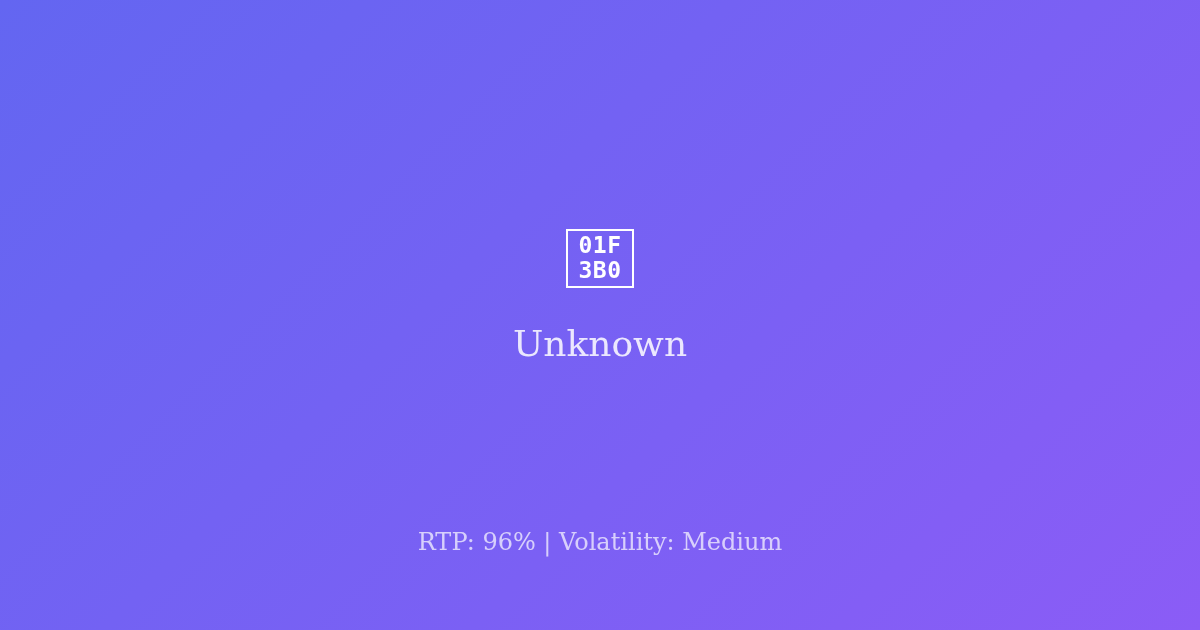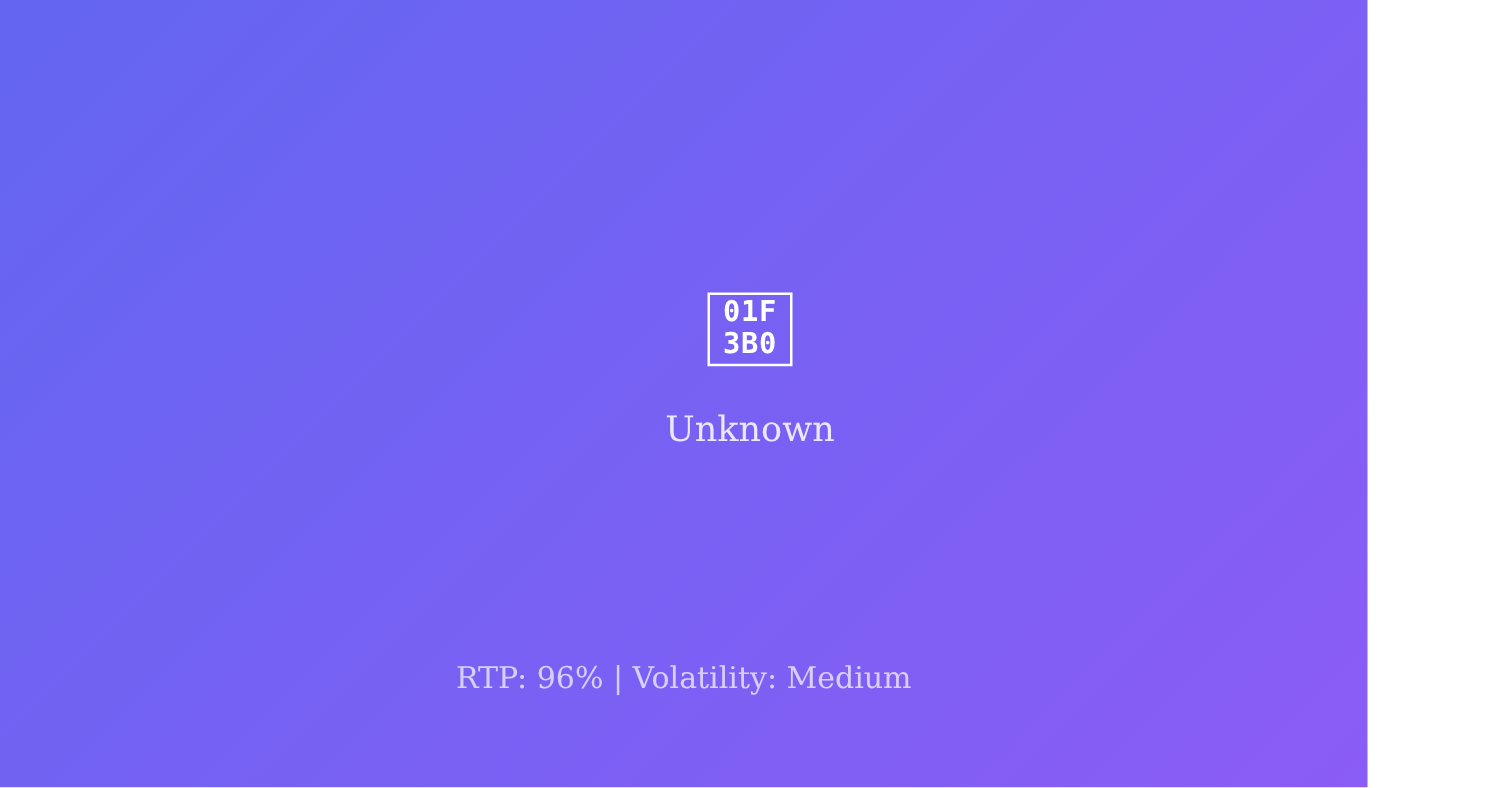--- a/index.html
+++ b/index.html
@@ -9,21 +9,21 @@
     height: 630px;
     overflow: hidden;
   }
 
   body {
     font-family: "DejaVu Serif", "Liberation Serif", serif;
   }
 
   .og-card {
     position: relative;
-    width: 1094px;
+    width: 1200px;
     height: 630px;
     box-sizing: border-box;
     background: linear-gradient(135deg, #6366f1 0%, #8b5cf6 100%);
     display: flex;
     flex-direction: column;
     align-items: center;
     overflow: hidden;
   }
 
   
@@ -80,21 +80,21 @@
   .tofu-glyph .tofu-line {
     display: block;
     height: 25px;
   }
 
   .game-subtitle {
     margin: 0;
     margin-top: 36px;
     font-family: "DejaVu Serif", "Liberation Serif", serif;
     font-weight: normal;
-    font-size: 28px;
+    font-size: 36px;
     line-height: 1.2;
     color: rgba(255, 255, 255, 0.85);
     text-align: center;
     white-space: nowrap;
   }
 
   
   .game-meta {
     position: absolute;
     left: 0;

